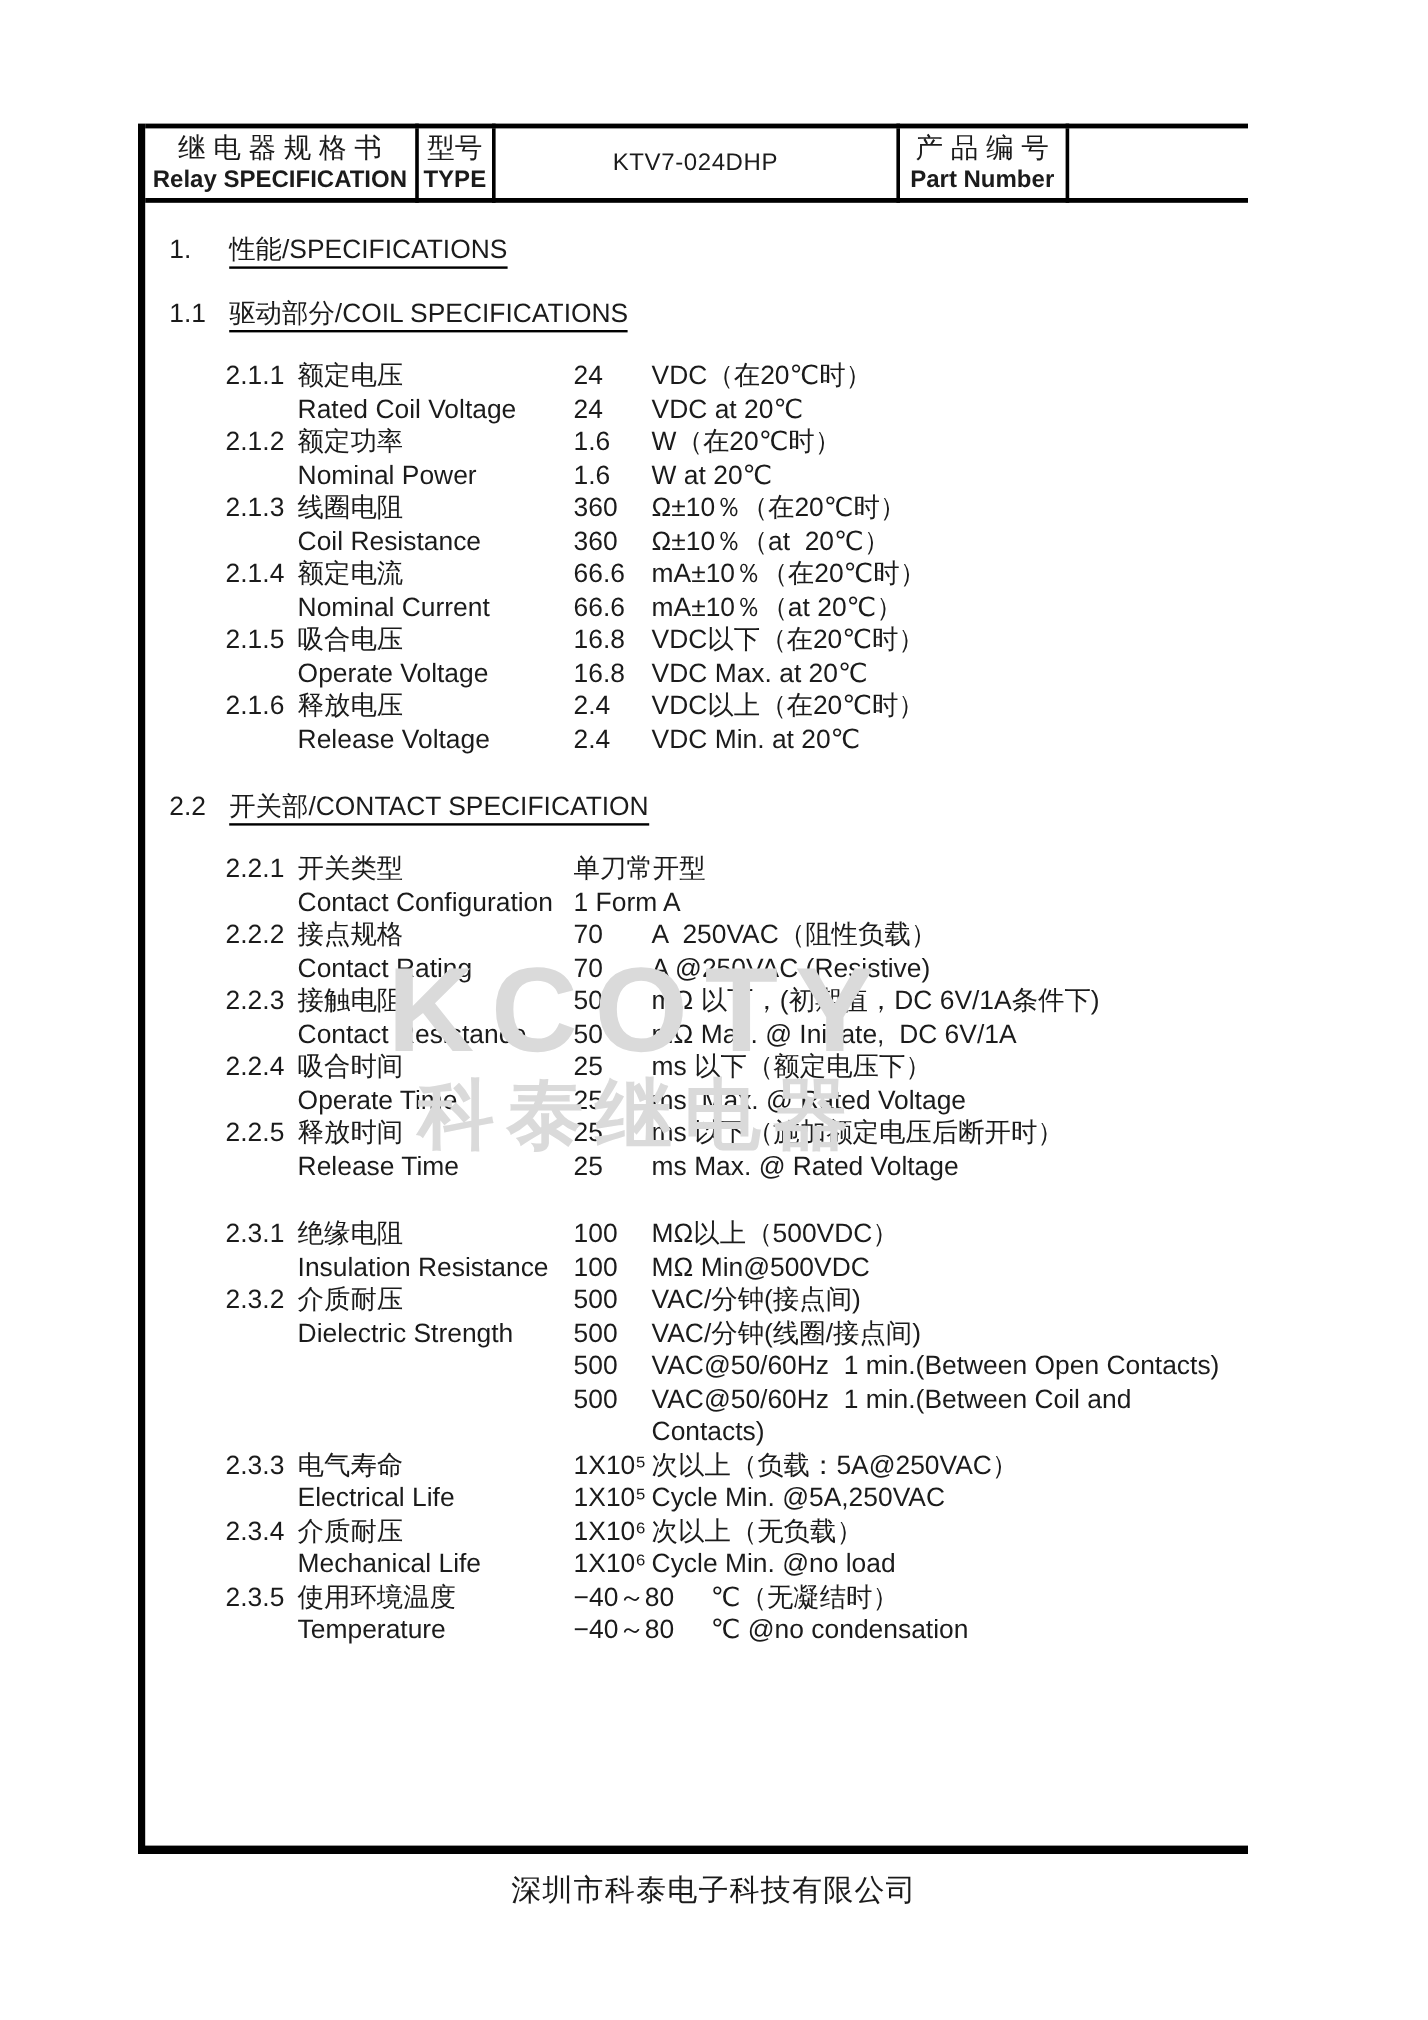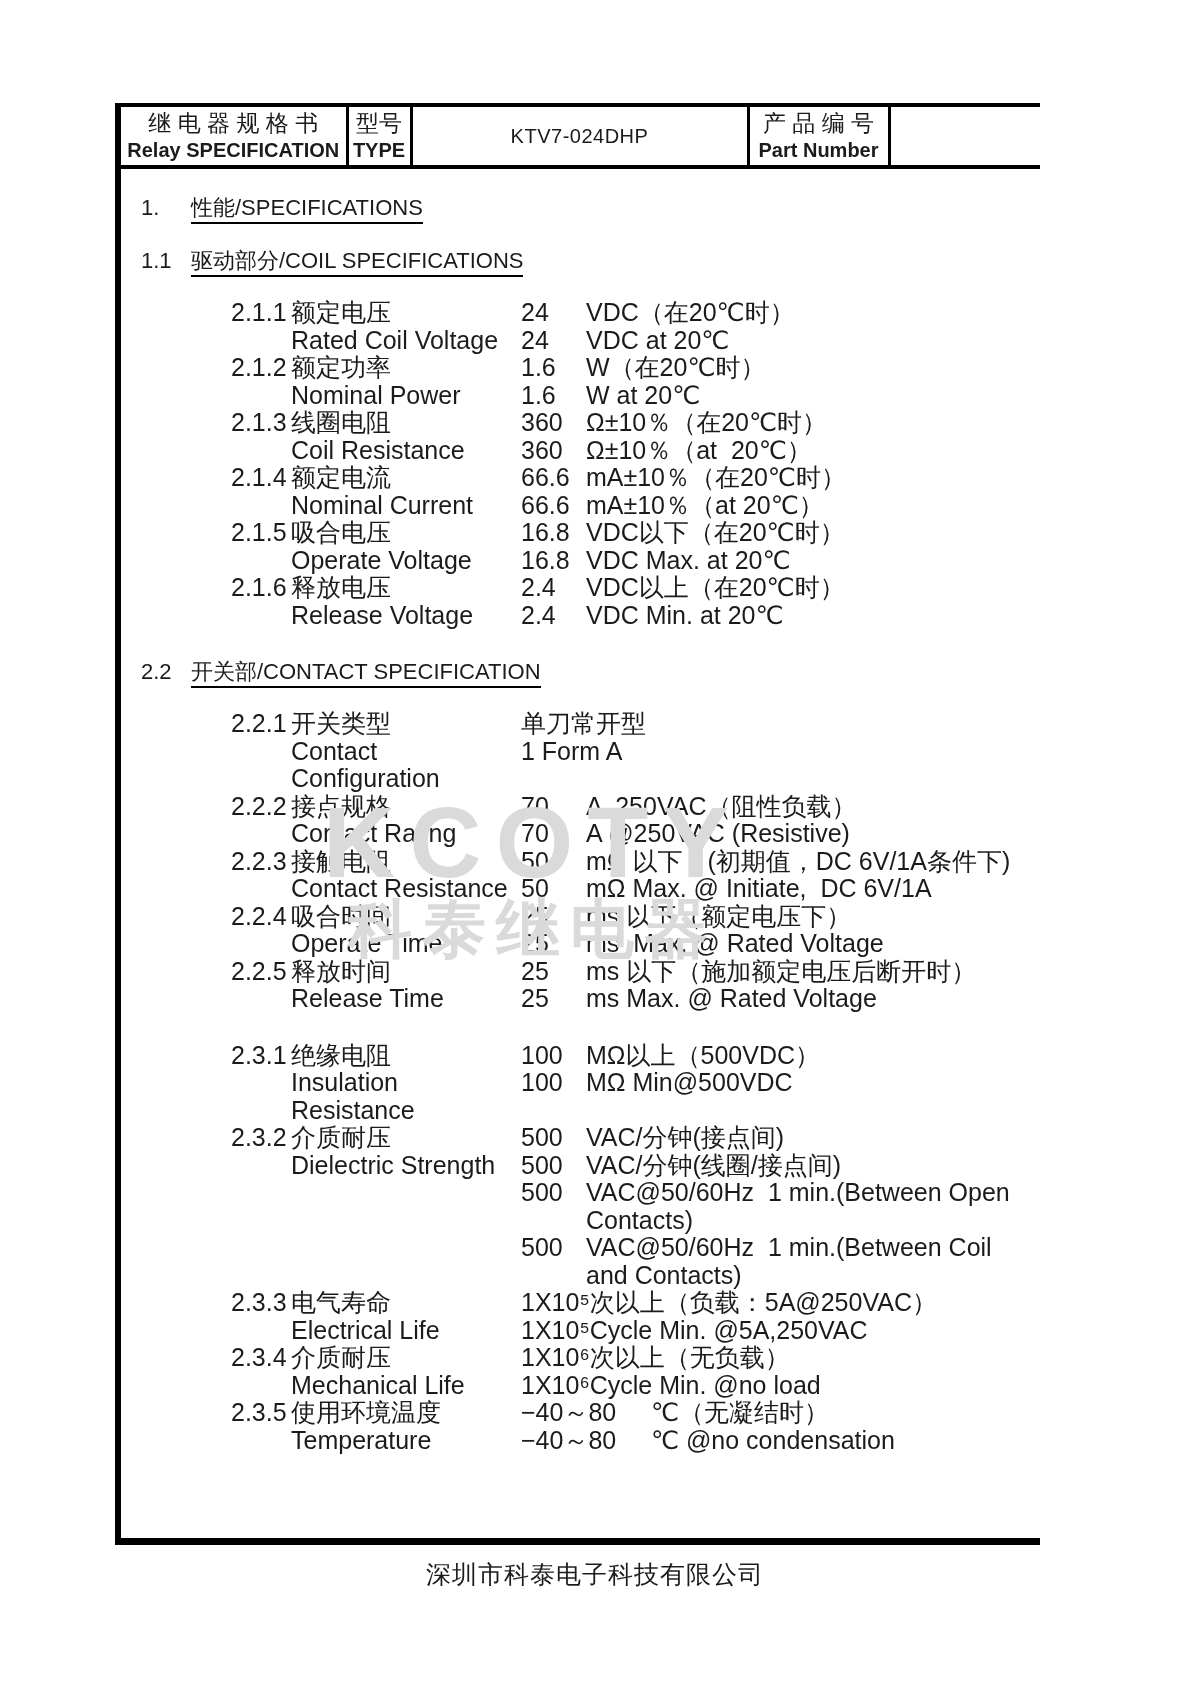--- a/index.html
+++ b/index.html
@@ -44,21 +44,21 @@
   .wm-1{font-size:100px;font-weight:bold;letter-spacing:14px;line-height:96px;}
   .wm-2{font-size:64px;font-weight:bold;letter-spacing:10px;line-height:78px;}
 
   .sec{margin-top:25px;padding-left:20px;font-size:22px;line-height:28px;white-space:nowrap;}
   .sec .sec-num{display:inline-block;width:50px;}
   .sec .sec-title{border-bottom:2px solid #000;padding-bottom:2px;}
   .sec.indented{padding-left:70px;}
   .sec.indented .sec-num{width:72px;}
 
   .rows{margin-top:24px;margin-bottom:29px;}
-  .row{display:flex;padding-left:110px;font-size:25px;line-height:27.5px;align-items:baseline;}
+  .row{display:flex;padding-left:67px;font-size:22px;line-height:27.5px;align-items:baseline;}
   .c-num{flex:0 0 60px;}
   .c-label{flex:0 0 230px;}
   .c-value{flex:0 0 auto;min-width:65px;white-space:pre;}
   .c-desc{flex:1 1 auto;white-space:pre-wrap;}
 
   .footer{
     position:absolute;left:0;width:1190px;top:1558px;
     text-align:center;font-size:25px;letter-spacing:1px;
   }
 </style>

